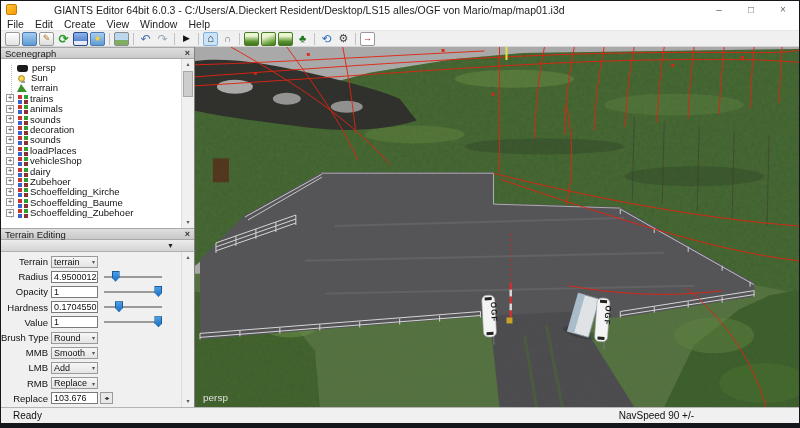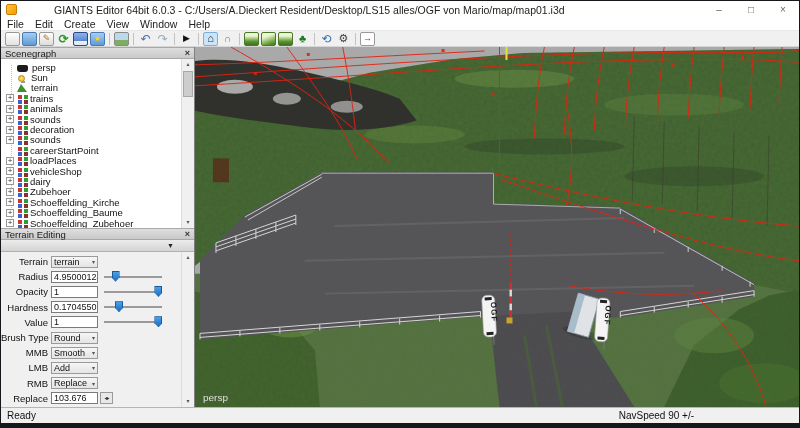--- a/index.html
+++ b/index.html
@@ -82,21 +82,21 @@
 .track { width:58px; height:2px; background:#9a9a9a; margin-left:6px; position:relative; flex:none; }
 .thumb { position:absolute; top:-5px; width:8px; height:11px; background:linear-gradient(#4aa0e8,#1f6fc0); border:1px solid #1a5a9a; clip-path:polygon(0 0,100% 0,100% 62%,50% 100%,0 62%); }
 .spin { width:13px; height:12px; border:1px solid #9a9a9a; background:#e8e8e8; font-size:6px; color:#333; text-align:center; line-height:11px; margin-left:2px; flex:none; letter-spacing:-1px; }
 
 
 .viewport { flex:1; position:relative; background:#a9a9a9; min-width:0; }
 .viewport svg { display:block; width:100%; height:100%; }
 
 
 .statusbar { height:16px; background:#f0f0f0; border-top:1px solid #b5b5b5; display:flex; align-items:center; font-size:10px; color:#111; flex:none; position:relative; }
-.status-left { padding-left:6px; }
+.status-left { padding-left:12px; }
 .status-right { position:absolute; right:105px; }
 .bottom-edge { height:4px; background:#14181c; flex:none; }
 </style>
 </head>
 <body>
 
 <div class="window">
 
   <div class="titlebar">
     <span class="app-icon"></span>
@@ -188,25 +188,20 @@
             </div>
             <div class="tree-row">
               <span class="expander">+</span>
               <span class="nicon transform-group-icon"></span>
               <span class="tlabel">decoration</span>
             </div>
             <div class="tree-row">
               <span class="expander">+</span>
               <span class="nicon transform-group-icon"></span>
               <span class="tlabel">sounds</span>
-            </div>
-            <div class="tree-row">
-              <span class="expander hidden"></span>
-              <span class="nicon transform-group-icon"></span>
-              <span class="tlabel">careerStartPoint</span>
             </div>
             <div class="tree-row">
               <span class="expander">+</span>
               <span class="nicon transform-group-icon"></span>
               <span class="tlabel">loadPlaces</span>
             </div>
             <div class="tree-row">
               <span class="expander">+</span>
               <span class="nicon transform-group-icon"></span>
               <span class="tlabel">vehicleShop</span>

